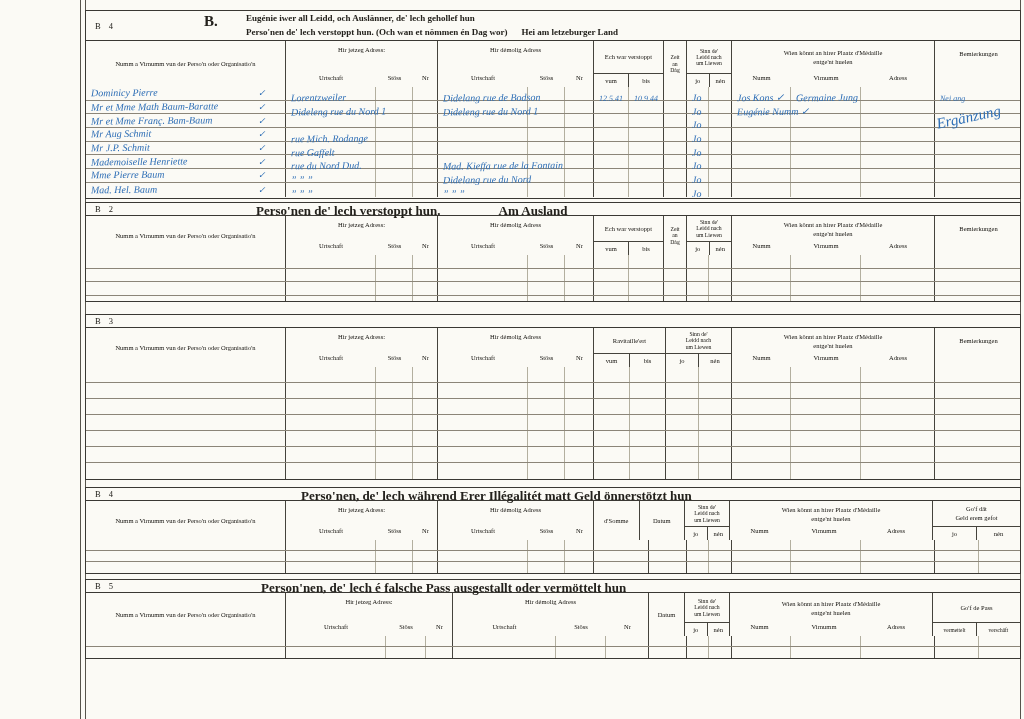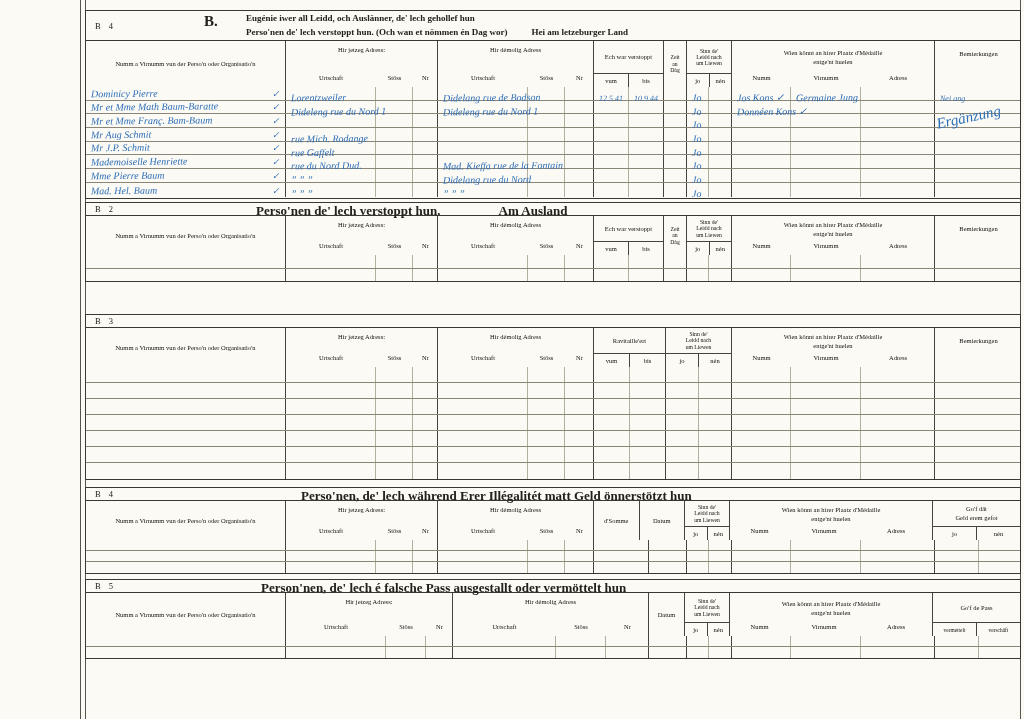--- a/index.html
+++ b/index.html
@@ -2,33 +2,33 @@
 <html style="--ink: #2f6fb6;"><head>
 <meta charset="utf-8">
 <style>
   :root{--ink:#2f6fb6}
   *{box-sizing:border-box;margin:0;padding:0}
   body{width:1024px;height:719px;position:relative;overflow:hidden;background:#f6f4ee;font-family:"Liberation Serif",serif;color:#23211c}
   .page{position:absolute;inset:0;background:#fbfaf5}
   .vline{position:absolute;top:0;bottom:0;width:1px;background:#57544c}
   .section{position:absolute;left:85px;width:936px;border:1px solid #3a3833;overflow:hidden;background:#fbfaf5}
   .s1{top:10px;height:189px}
-  .s2{top:202px;height:80px}
+  .s2{top:202px;height:100px}
   .s3{top:314px;height:166px}
   .s4{top:487px;height:87px}
   .s5{top:579px;height:80px}
   .band{position:relative;width:100%}
   .s1 .band{height:29px}
   .s2 .band,.s3 .band,.s4 .band,.s5 .band{height:12px}
   .code{position:absolute;left:9px;top:50%;transform:translateY(-50%);font-size:8.5px;letter-spacing:3px;white-space:nowrap}
   .s1 .code{top:15px}
   .bigletter{position:absolute;left:118px;top:2px;font-size:15px;font-weight:700}
   .titles{position:absolute;left:160px;top:1px}
   .t1{font-size:9px;font-weight:700;line-height:13.5px;white-space:nowrap}
-  .t3{margin-left:24px}
+  .t3{margin-left:14px}
   .stitle{position:absolute;top:0;font-size:13px;font-weight:700;white-space:nowrap}
   .s2 .stitle{left:170px}
   .s3 .stitle{left:170px}
   .s4 .stitle{left:215px}
   .s5 .stitle{left:175px}
   .gap2{margin-left:58px}
   .gap3{margin-left:16px}
   .hdr{display:flex;border-top:1px solid #3a3833;font-size:6.5px;line-height:8px;color:#15130f}
   .s1 .hdr{height:47px}
   .s2 .hdr,.s3 .hdr,.s4 .hdr{height:40px}
@@ -50,21 +50,21 @@
   .tiny{font-size:5.4px}
   .rows{position:relative}
   .row{display:flex;border-bottom:1px solid #8b8578}
   .rows .row:last-child{border-bottom:none}
   .s1 .row,.s2 .row{height:13.7px}
   .s3 .row{height:16px}
   .s4 .row,.s5 .row{height:10.9px}
   .c{flex:none;height:100%;position:relative}
   .d{border-right:1px solid #45433c}
   .l{border-right:1px solid #b3af9f}
-  .ncell{display:flex;align-items:flex-end;justify-content:space-between;padding-right:5px}
+  .ncell{display:flex;align-items:center;justify-content:space-between;padding-right:19px}
   .hw{font-family:"Liberation Serif",serif;font-style:italic;color:var(--ink);font-size:10px;line-height:12px;white-space:nowrap;display:inline-block;padding-left:5px;position:relative;z-index:3;transform:rotate(-0.6deg)}
   .sm{font-size:8px}
   .chk{font-size:9px;padding-left:0}
   .overlay{position:absolute;left:850px;top:98px;font-size:15px;font-style:italic;color:var(--ink);transform:rotate(-12deg);z-index:4;white-space:nowrap}
   .w200{width:200px}.w196{width:196px}.w167{width:167px}.w156{width:156px}.w152{width:152px}
   .w103{width:103px}.w100{width:100px}.w90{width:90px}.w87{width:87px}.w74{width:74px}
   .w72{width:72px}.w70{width:70px}.w66{width:66px}.w59{width:59px}.w55{width:55px}
   .w50{width:50px}.w45{width:45px}.w44{width:44px}.w43{width:43px}.w40{width:40px}
   .w38{width:38px}.w37{width:37px}.w36{width:36px}.w35{width:35px}.w33{width:33px}
   .w29{width:29px}.w27{width:27px}.w25{width:25px}.w23{width:23px}.w22{width:22px}
@@ -178,21 +178,21 @@
           <div class="c w37 l"></div>
           <div class="c w25 d"></div>
           <div class="c w90 l"><span class="hw">Dideleng rue du Nord 1</span></div>
           <div class="c w37 l"></div>
           <div class="c w29 d"></div>
           <div class="c w35 l"><span class="hw sm"></span></div>
           <div class="c w35 d"><span class="hw sm"></span></div>
           <div class="c w23 d"></div>
           <div class="c w22 l"><span class="hw">Jo</span></div>
           <div class="c w23 d"></div>
-          <div class="c w59 l"><span class="hw">Donnéen Kons ✓</span></div>
+          <div class="c w59 l"><span class="hw">Eugénie Numm ✓</span></div>
           <div class="c w70 l"><span class="hw"></span></div>
           <div class="c w74 d"></div>
           <div class="c w87"><span class="hw sm"></span></div>
         </div>
 
         <div class="row">
           <div class="c w200 d ncell">
             <span class="hw">Mr et Mme Franç. Bam-Baum</span>
             <span class="hw chk">✓</span>
           </div>

